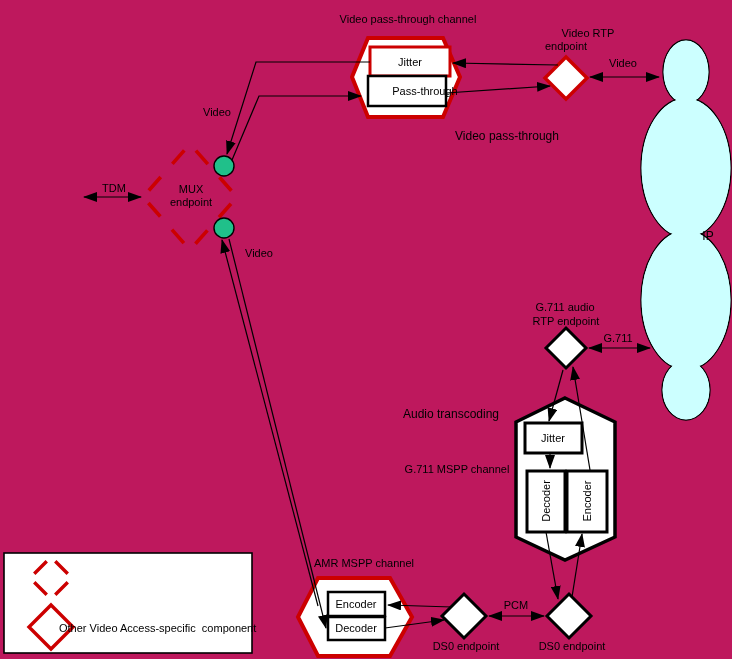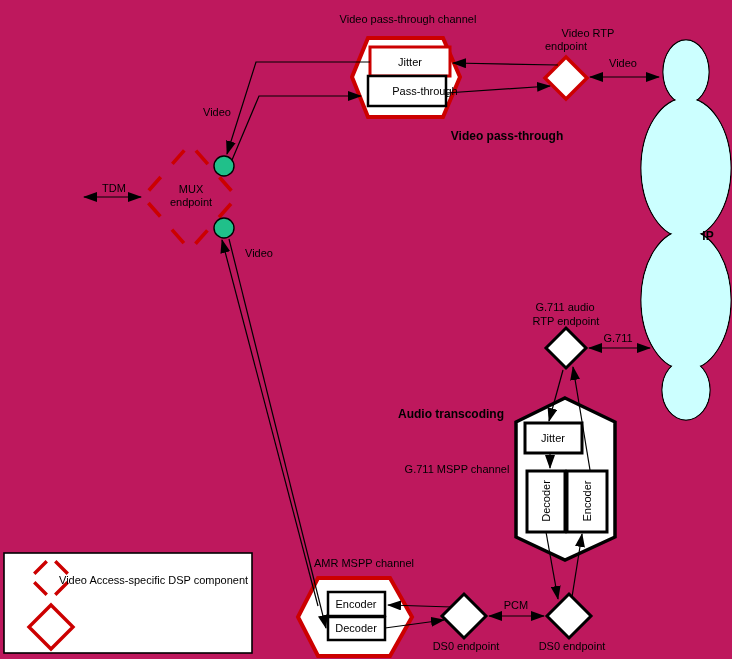--- a/index.html
+++ b/index.html
@@ -1,21 +1,21 @@
 <!DOCTYPE html>
 <html><head>
 <meta charset="utf-8">
 <style>
   html,body{margin:0;padding:0;background:#ffffff;}
   .canvas{position:relative;width:732px;height:659px;background:#be185d;overflow:hidden;
           font-family:"Liberation Sans",sans-serif;}
   .canvas svg{position:absolute;left:0;top:0;}
   .lbl{position:absolute;transform:translate(-50%,-50%);font-size:11px;color:#000;
        white-space:pre;text-align:center;line-height:13px;}
-  .lbl.bold{font-weight:bold;font-size:12px;}
+  .lbl.bold{font-weight:normal;font-size:12px;}
   .lbl.leftalign{transform:translate(0,-50%);}
   .lbl.vert{transform:translate(-50%,-50%) rotate(-90deg);}
 </style>
 </head>
 <body>
 
 <div class="canvas">
 
 <svg width="732" height="659" viewBox="0 0 732 659">
   <defs>
@@ -120,15 +120,15 @@
 <div class="lbl vert" style="left:587px;top:501px">Encoder</div>
 
 <div class="lbl" style="left:364px;top:563px">AMR MSPP channel</div>
 <div class="lbl" style="left:356px;top:604px">Encoder</div>
 <div class="lbl" style="left:356px;top:628px">Decoder</div>
 
 <div class="lbl" style="left:466px;top:646px">DS0 endpoint</div>
 <div class="lbl" style="left:572px;top:646px">DS0 endpoint</div>
 <div class="lbl" style="left:516px;top:605px">PCM</div>
 
-<div class="lbl leftalign" style="left:59px;top:580px">Video Access-specific DSP component</div>
+<div class="lbl leftalign" style="left:59px;top:628px">Other Video Access-specific  component</div>
 
 </div>
 
 </body></html>

